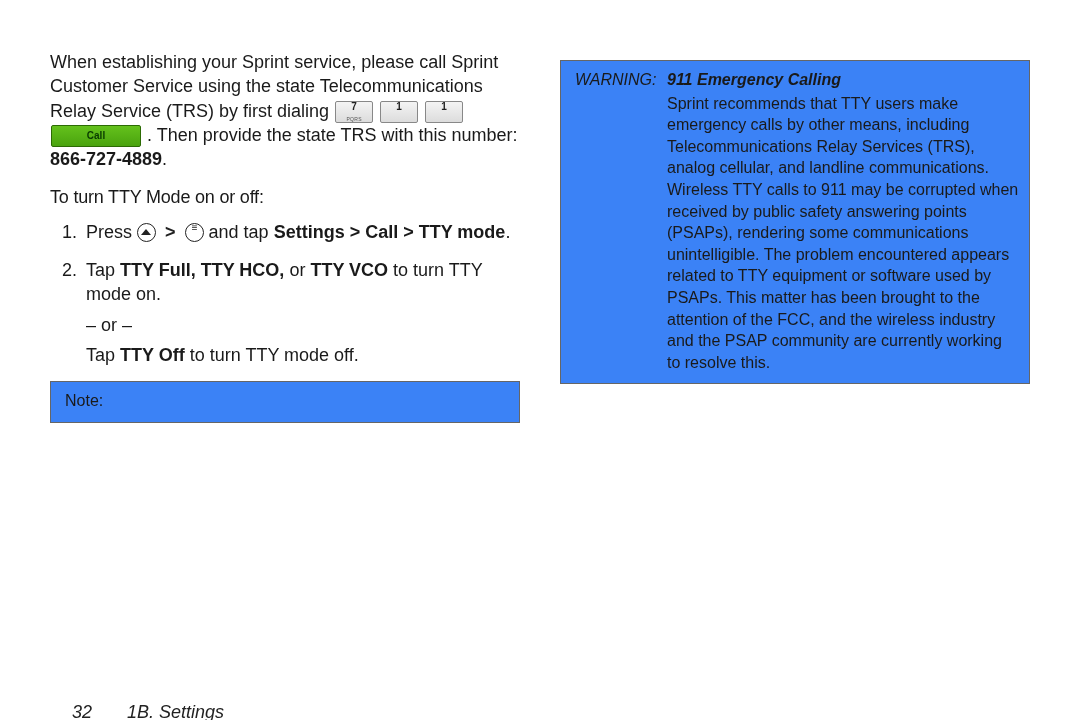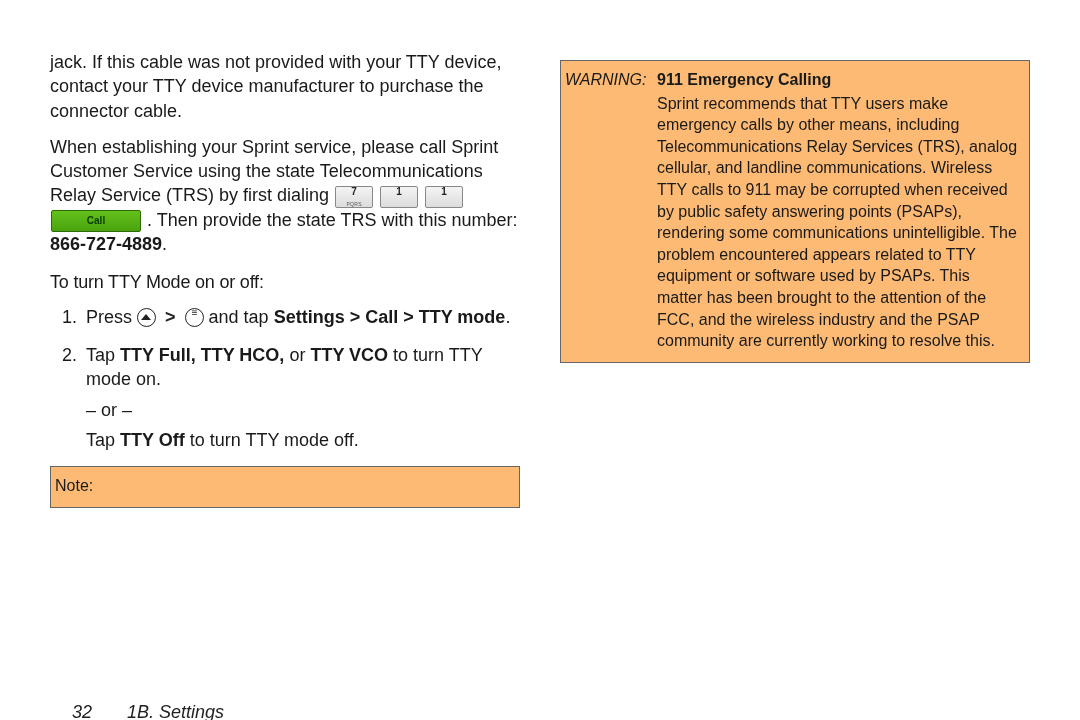--- a/index.html
+++ b/index.html
@@ -123,59 +123,58 @@
   .gt {
     display:inline-block;
     margin: 0 4px;
     font-weight: bold;
     color: #222;
   }
   .bold { font-weight: bold; }
   .or-line { margin: 6px 0 6px 0; }
   .note-box, .warn-box {
     border: 1px solid #666;
-    background: #fdba74;
-    padding: 8px 10px 10px 4px;
+    background: #3b82f6;
+    padding: 8px 10px 10px 14px;
     font-size: 16px;
     line-height: 1.35;
   }
   .note-box {
     margin-top: 6px;
     display: flex;
   }
   .note-label {
     margin-right: 8px;
     flex: 0 0 44px;
   }
   .warn-box {
     margin-top: 10px;
     display: flex;
   }
   .warn-label {
     font-style: italic;
     margin-right: 6px;
     flex: 0 0 86px;
   }
-  .warn-title { font-weight: bold; display:block; margin-bottom: 2px;}
+  .warn-title { font-weight: bold; display:block; margin-bottom: 2px; font-style: italic;}
   .footer {
     position: absolute;
     left: 72px;
     top: 702px;
     font-style: italic;
     font-size: 18px;
     color: #222;
   }
   .footer .pg { margin-right: 30px; }
 </style>
 </head>
 <body>
 
 <div class="page">
   <div class="col left">
-    <p class="para">jack. If this cable was not provided with your TTY device, contact your TTY device manufacturer to purchase the connector cable.</p>
     <p class="para">
       <span>When establishing your Sprint service, please call Sprint Customer Service using the state Telecommunications Relay Service (TRS) by first dialing </span>
       <span class="phone-key">
         <span class="num">7</span>
         <span class="sub">PQRS</span>
       </span>
       <span class="phone-key">
         <span class="num">1</span>
         <span class="sub"></span>
       </span>

